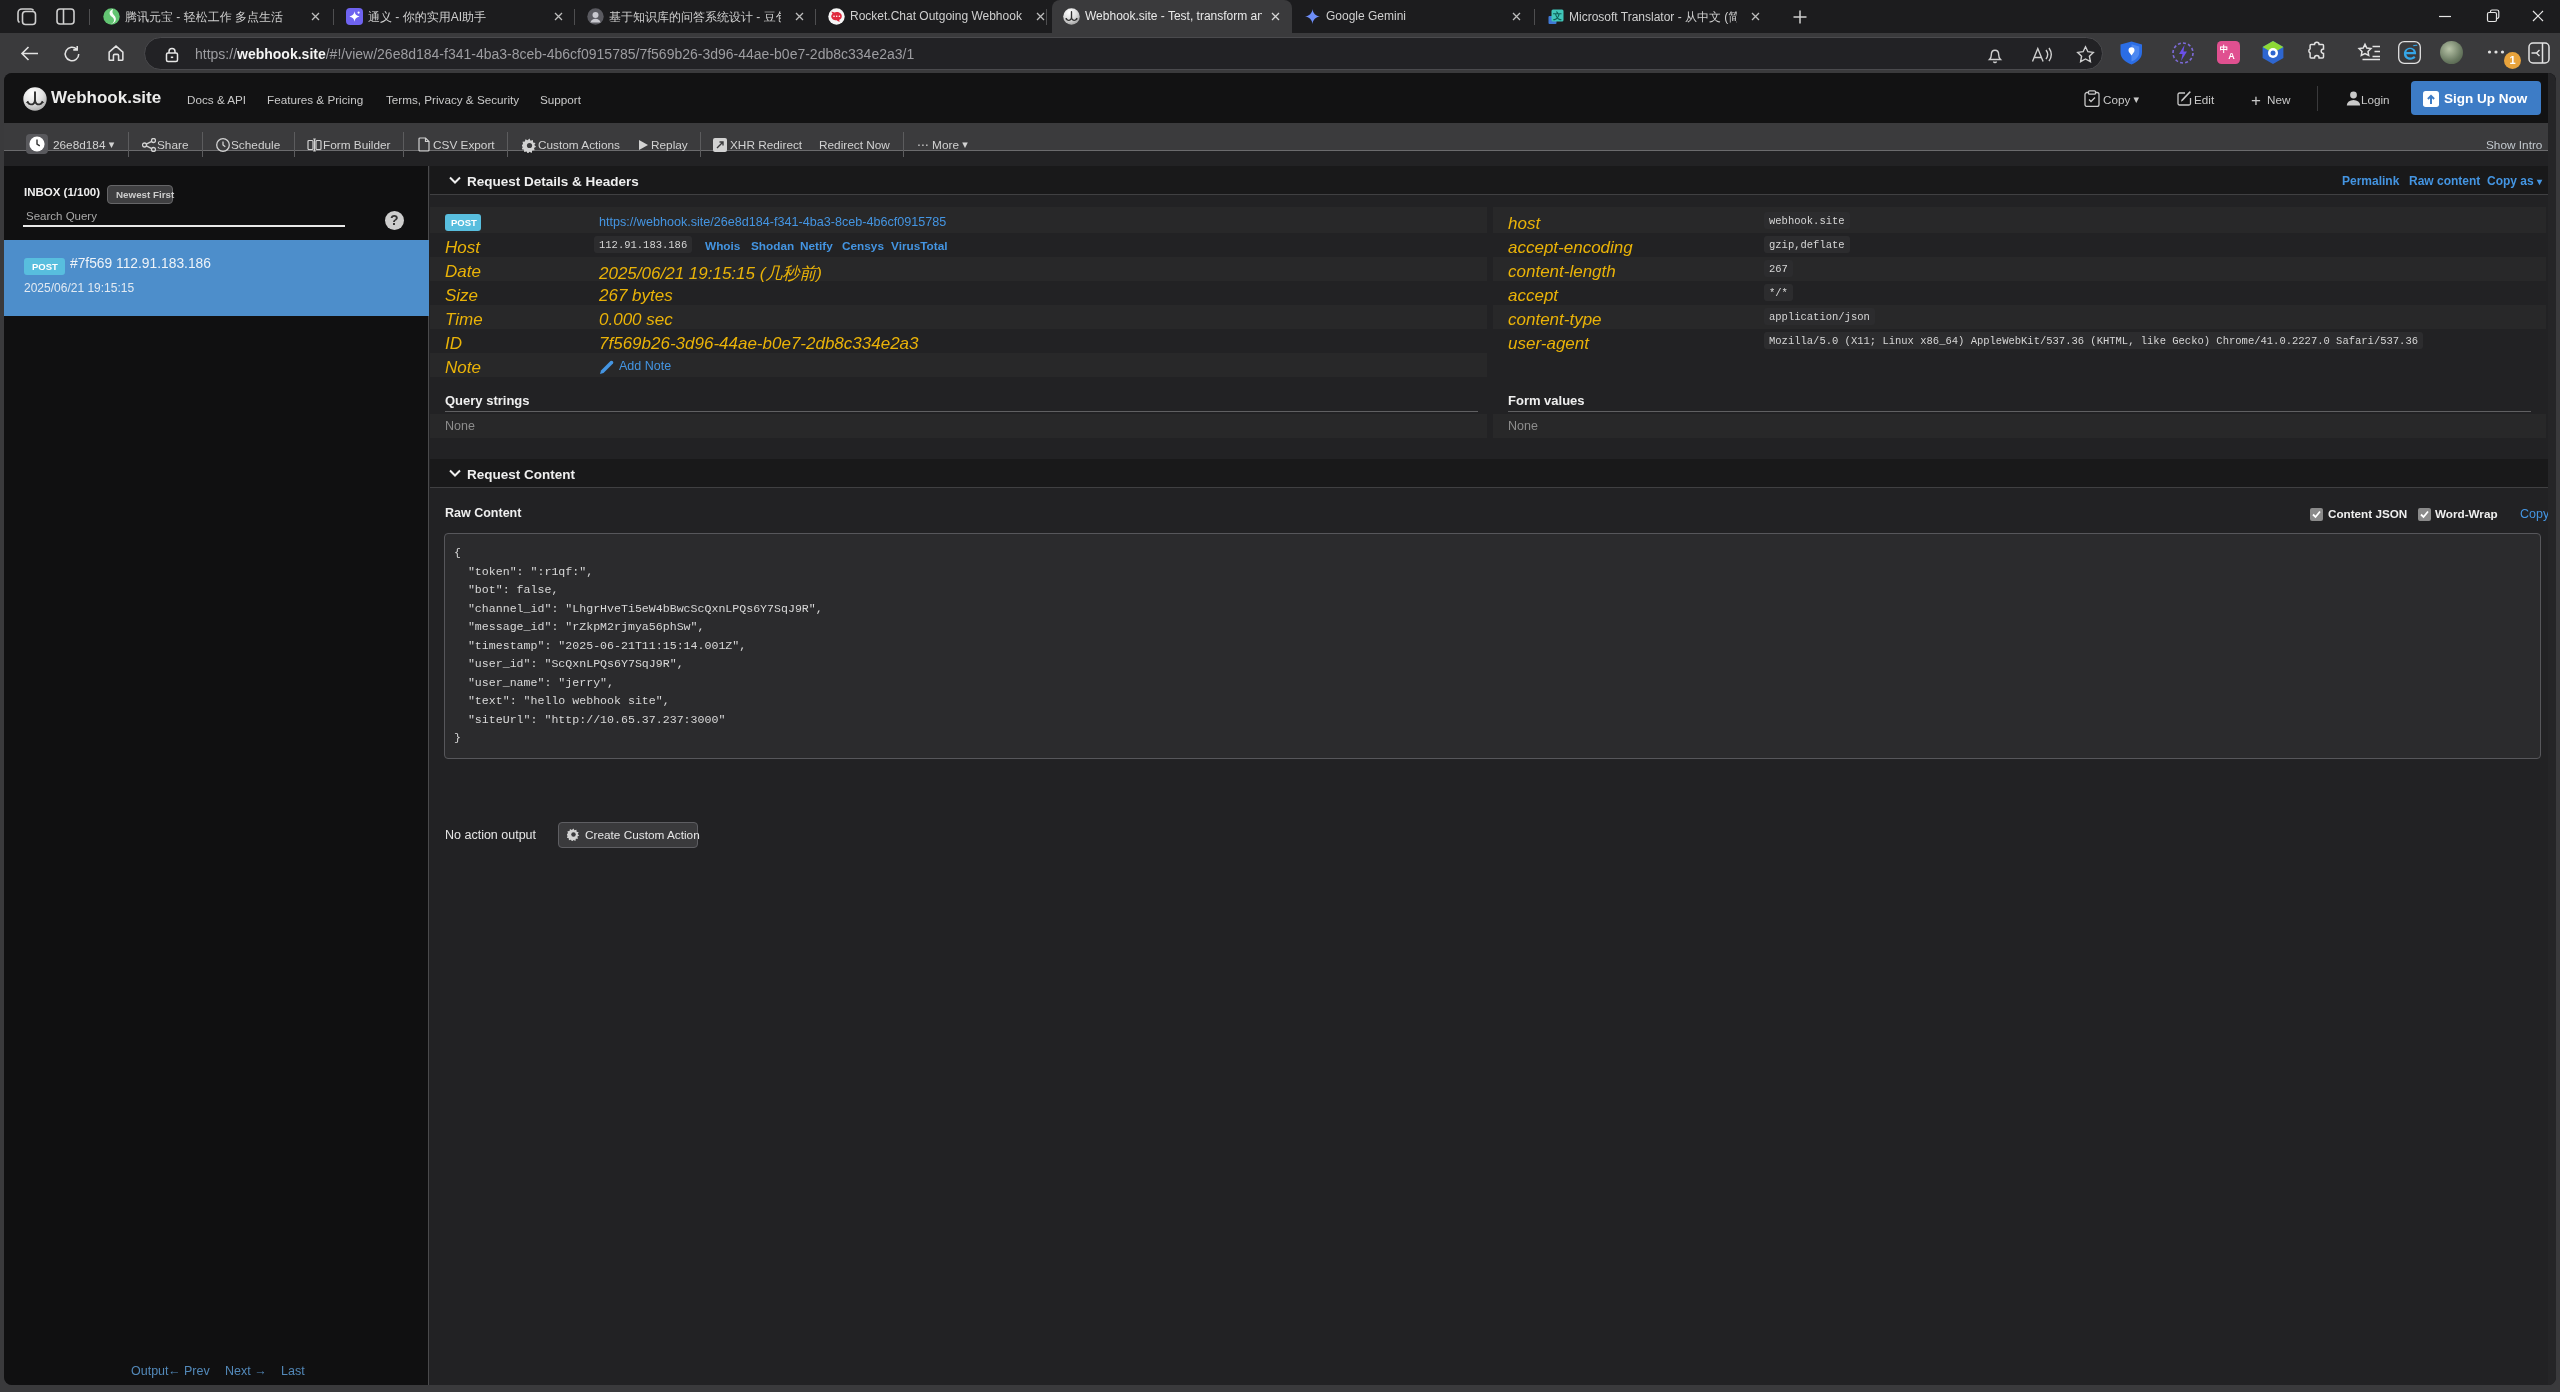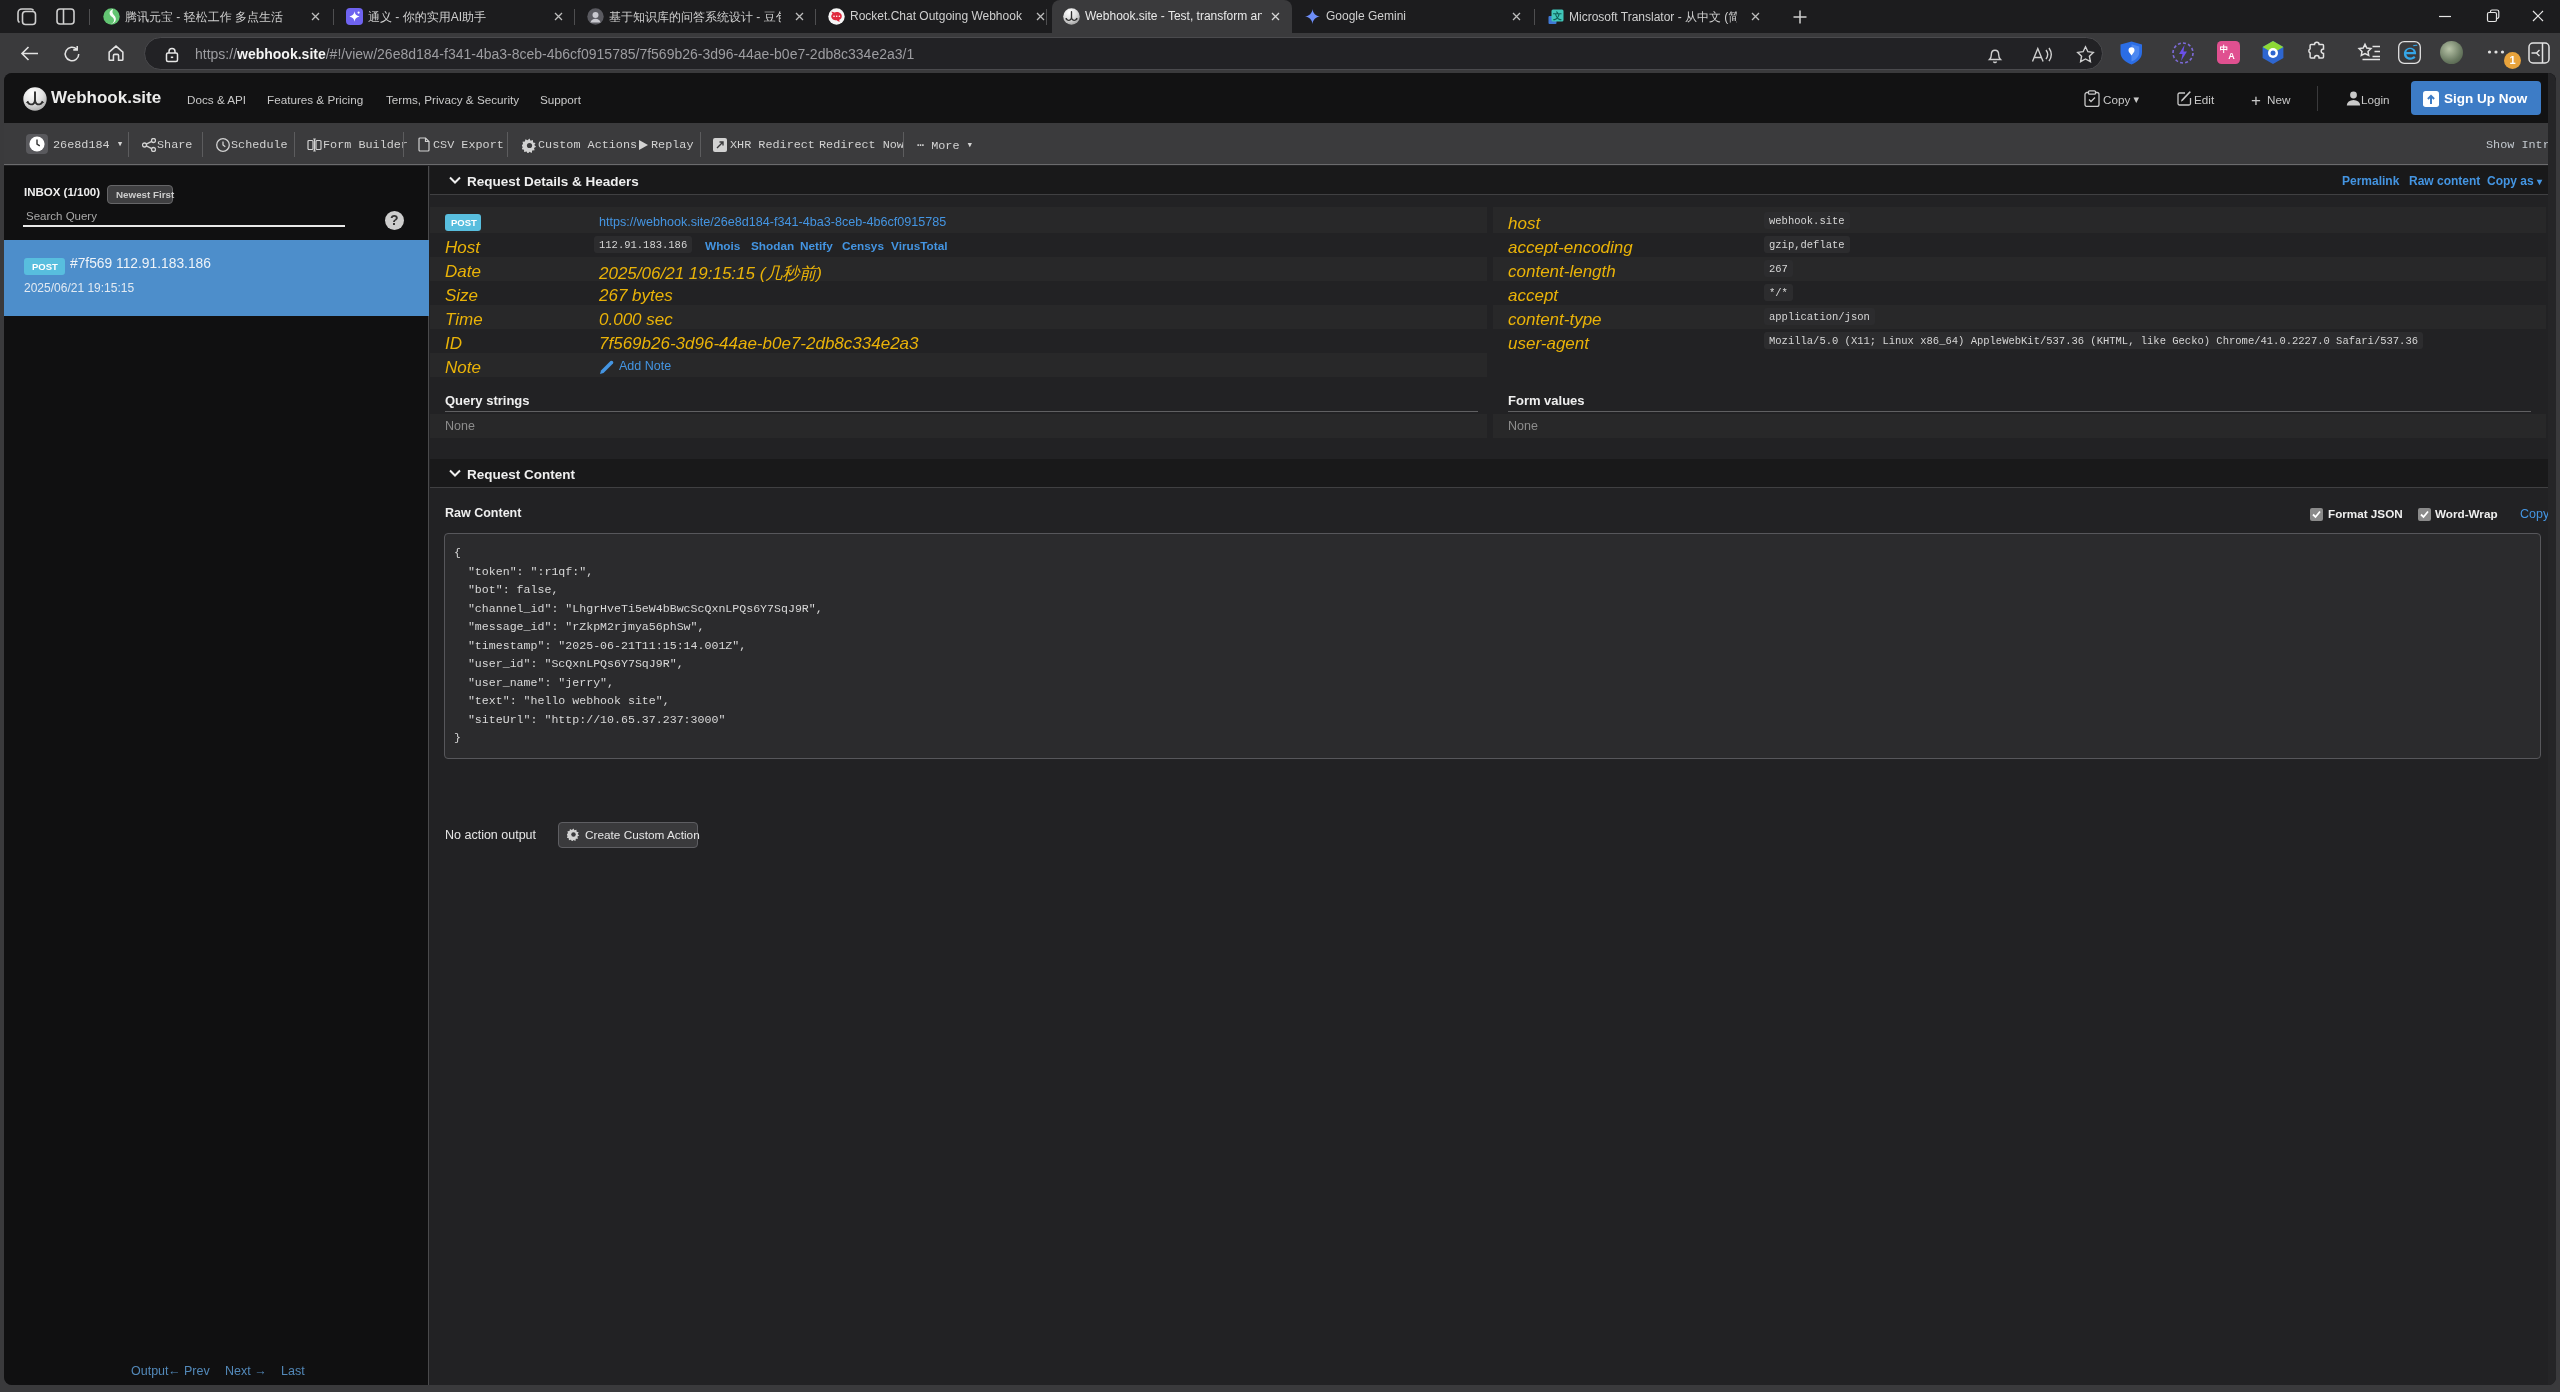--- a/index.html
+++ b/index.html
@@ -15,21 +15,21 @@
 .tabsep { position:absolute; top:9px; width:1px; height:16px; background:#4e4e50; }
 #activetab { position:absolute; background:#3a3a3c; border-radius:8px 8px 0 0; top:0; height:33px; }
 #toolbar { position:absolute; left:0; top:33px; width:2560px; height:40px; background:#3a3a3c; }
 #addrpill { position:absolute; left:144px; top:3.5px; width:1959px; height:33px; background:#222225; border-radius:17px; border:1px solid #4a4a4d; }
 .urltxt { position:absolute; left:50px; top:8px; font-size:14px; color:#9d9da1; white-space:nowrap; }
 
 #viewport { position:absolute; left:4px; top:73px; width:2552px; height:1312px; background:#222224; border-radius:8px; overflow:hidden; }
 
 #navbar { position:absolute; left:0; top:0; width:2552px; height:50px; background:#121213; }
 .navlink { position:absolute; top:20px; font-size:11.7px; color:#c9c9c9; white-space:nowrap; }
-#toolbar2 { position:absolute; left:0; top:50px; width:2552px; height:42px; background:#3b3b3d; border-bottom:1px solid #6b6b6d;font-family:Liberation Mono, monospace; }
+#toolbar2 { position:absolute; left:0; top:50px; width:2552px; height:28px; background:#3b3b3d; border-bottom:1px solid #6b6b6d; }
 .tbtxt { position:absolute; top:15px; font-size:11.8px; color:#d2d2d2; white-space:nowrap; }
 .tbsep { position:absolute; top:9px; width:1px; height:25px; background:#5c5c5e; }
 #sidebar { position:absolute; left:0; top:93px; width:425px; height:1219px; background:#101011; border-right:1px solid #4a4a4c; }
 #main { position:absolute; left:426px; top:93px; width:2126px; height:1219px; background:#222224; }
 
 .strip { position:absolute; left:0; width:2126px; height:29px; background:#19191a; border-bottom:1px solid #404042; }
 .striptitle { position:absolute; left:37px; top:8px; font-size:13.5px; font-weight:bold; color:#efefef; white-space:nowrap; }
 .chev { position:absolute; left:19px; top:10px; width:12px; height:8px; }
 .lbl { font-size:17px; color:#eab308; position:absolute; white-space:nowrap;font-style:italic; }
 .mono { font-family:"Liberation Mono",monospace; font-size:10.5px; color:#d6d6d6; white-space:pre; }
@@ -440,21 +440,21 @@
         <svg class="chev" viewBox="0 0 12 8" fill="none" stroke="#efefef" stroke-width="2">
             <path d="M1 1.5 L6 6.5 L11 1.5"></path>
           </svg>
         <div class="striptitle">Request Content</div>
       </div>
       <div class="abs" style="left:15px;top:340px;font-size:12.5px;font-weight:bold;color:#efefef">Raw Content</div>
       <div class="abs" style="left:1880px;top:342px;width:13px;height:13px;background:#8a8a8a;border-radius:2px"></div>
       <svg class="abs" style="left:1881px;top:343px" width="11" height="11" viewBox="0 0 11 11" fill="none" stroke="#fff" stroke-width="1.8">
           <path d="M2 5.5 L4.5 8 L9 2.5"></path>
         </svg>
-      <div class="abs" style="left:1898px;top:341px;font-size:11.7px;font-weight:bold;color:#efefef">Format JSON</div>
+      <div class="abs" style="left:1898px;top:341px;font-size:11.7px;font-weight:bold;color:#efefef">Content JSON</div>
       <div class="abs" style="left:1988px;top:342px;width:13px;height:13px;background:#8a8a8a;border-radius:2px"></div>
       <svg class="abs" style="left:1989px;top:343px" width="11" height="11" viewBox="0 0 11 11" fill="none" stroke="#fff" stroke-width="1.8">
           <path d="M2 5.5 L4.5 8 L9 2.5"></path>
         </svg>
       <div class="abs" style="left:2005px;top:341px;font-size:11.7px;font-weight:bold;color:#efefef">Word-Wrap</div>
       <div class="abs bluelink" style="left:2090px;top:341px;font-size:12.5px">Copy</div>
 
       <div class="abs" style="left:14px;top:367px;width:2097px;height:226px;background:#2b2b2d;border:1px solid #57575b;border-radius:4px"></div>
       <div class="abs mono" style="left:24px;top:378px;font-size:11.6px;line-height:18.5px;color:#d8d8d8">{
   "token": ":r1qf:",

